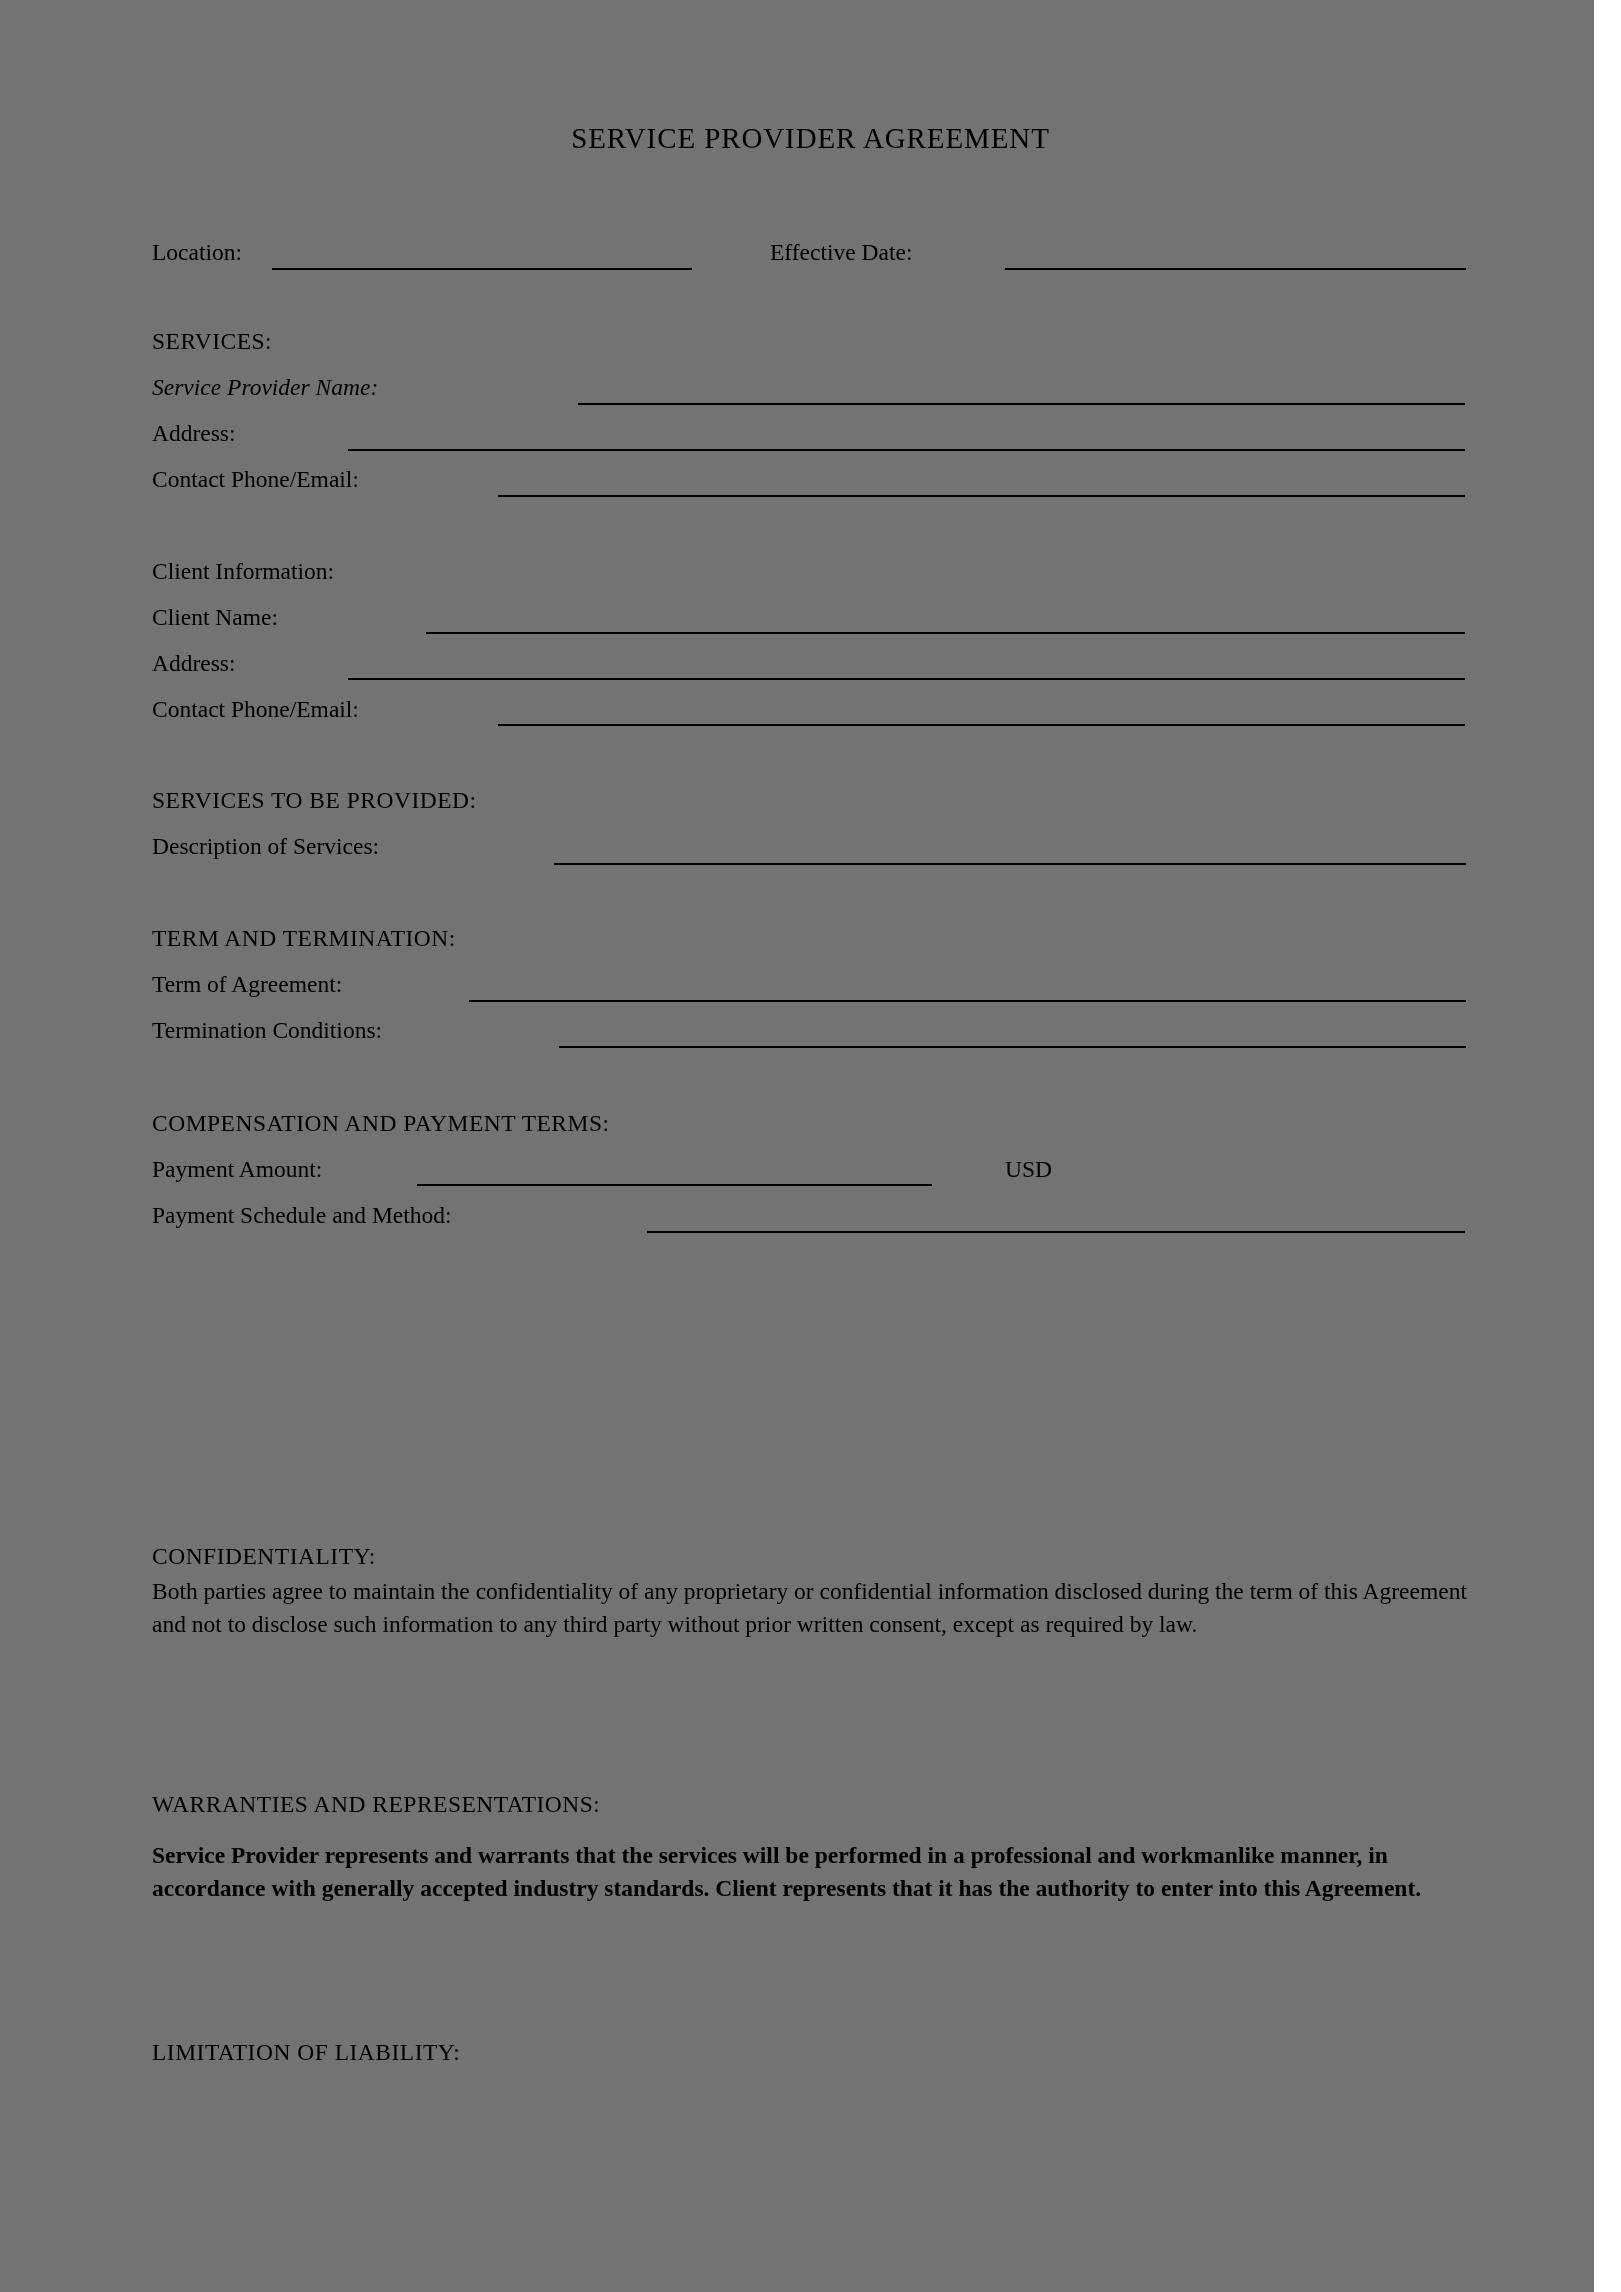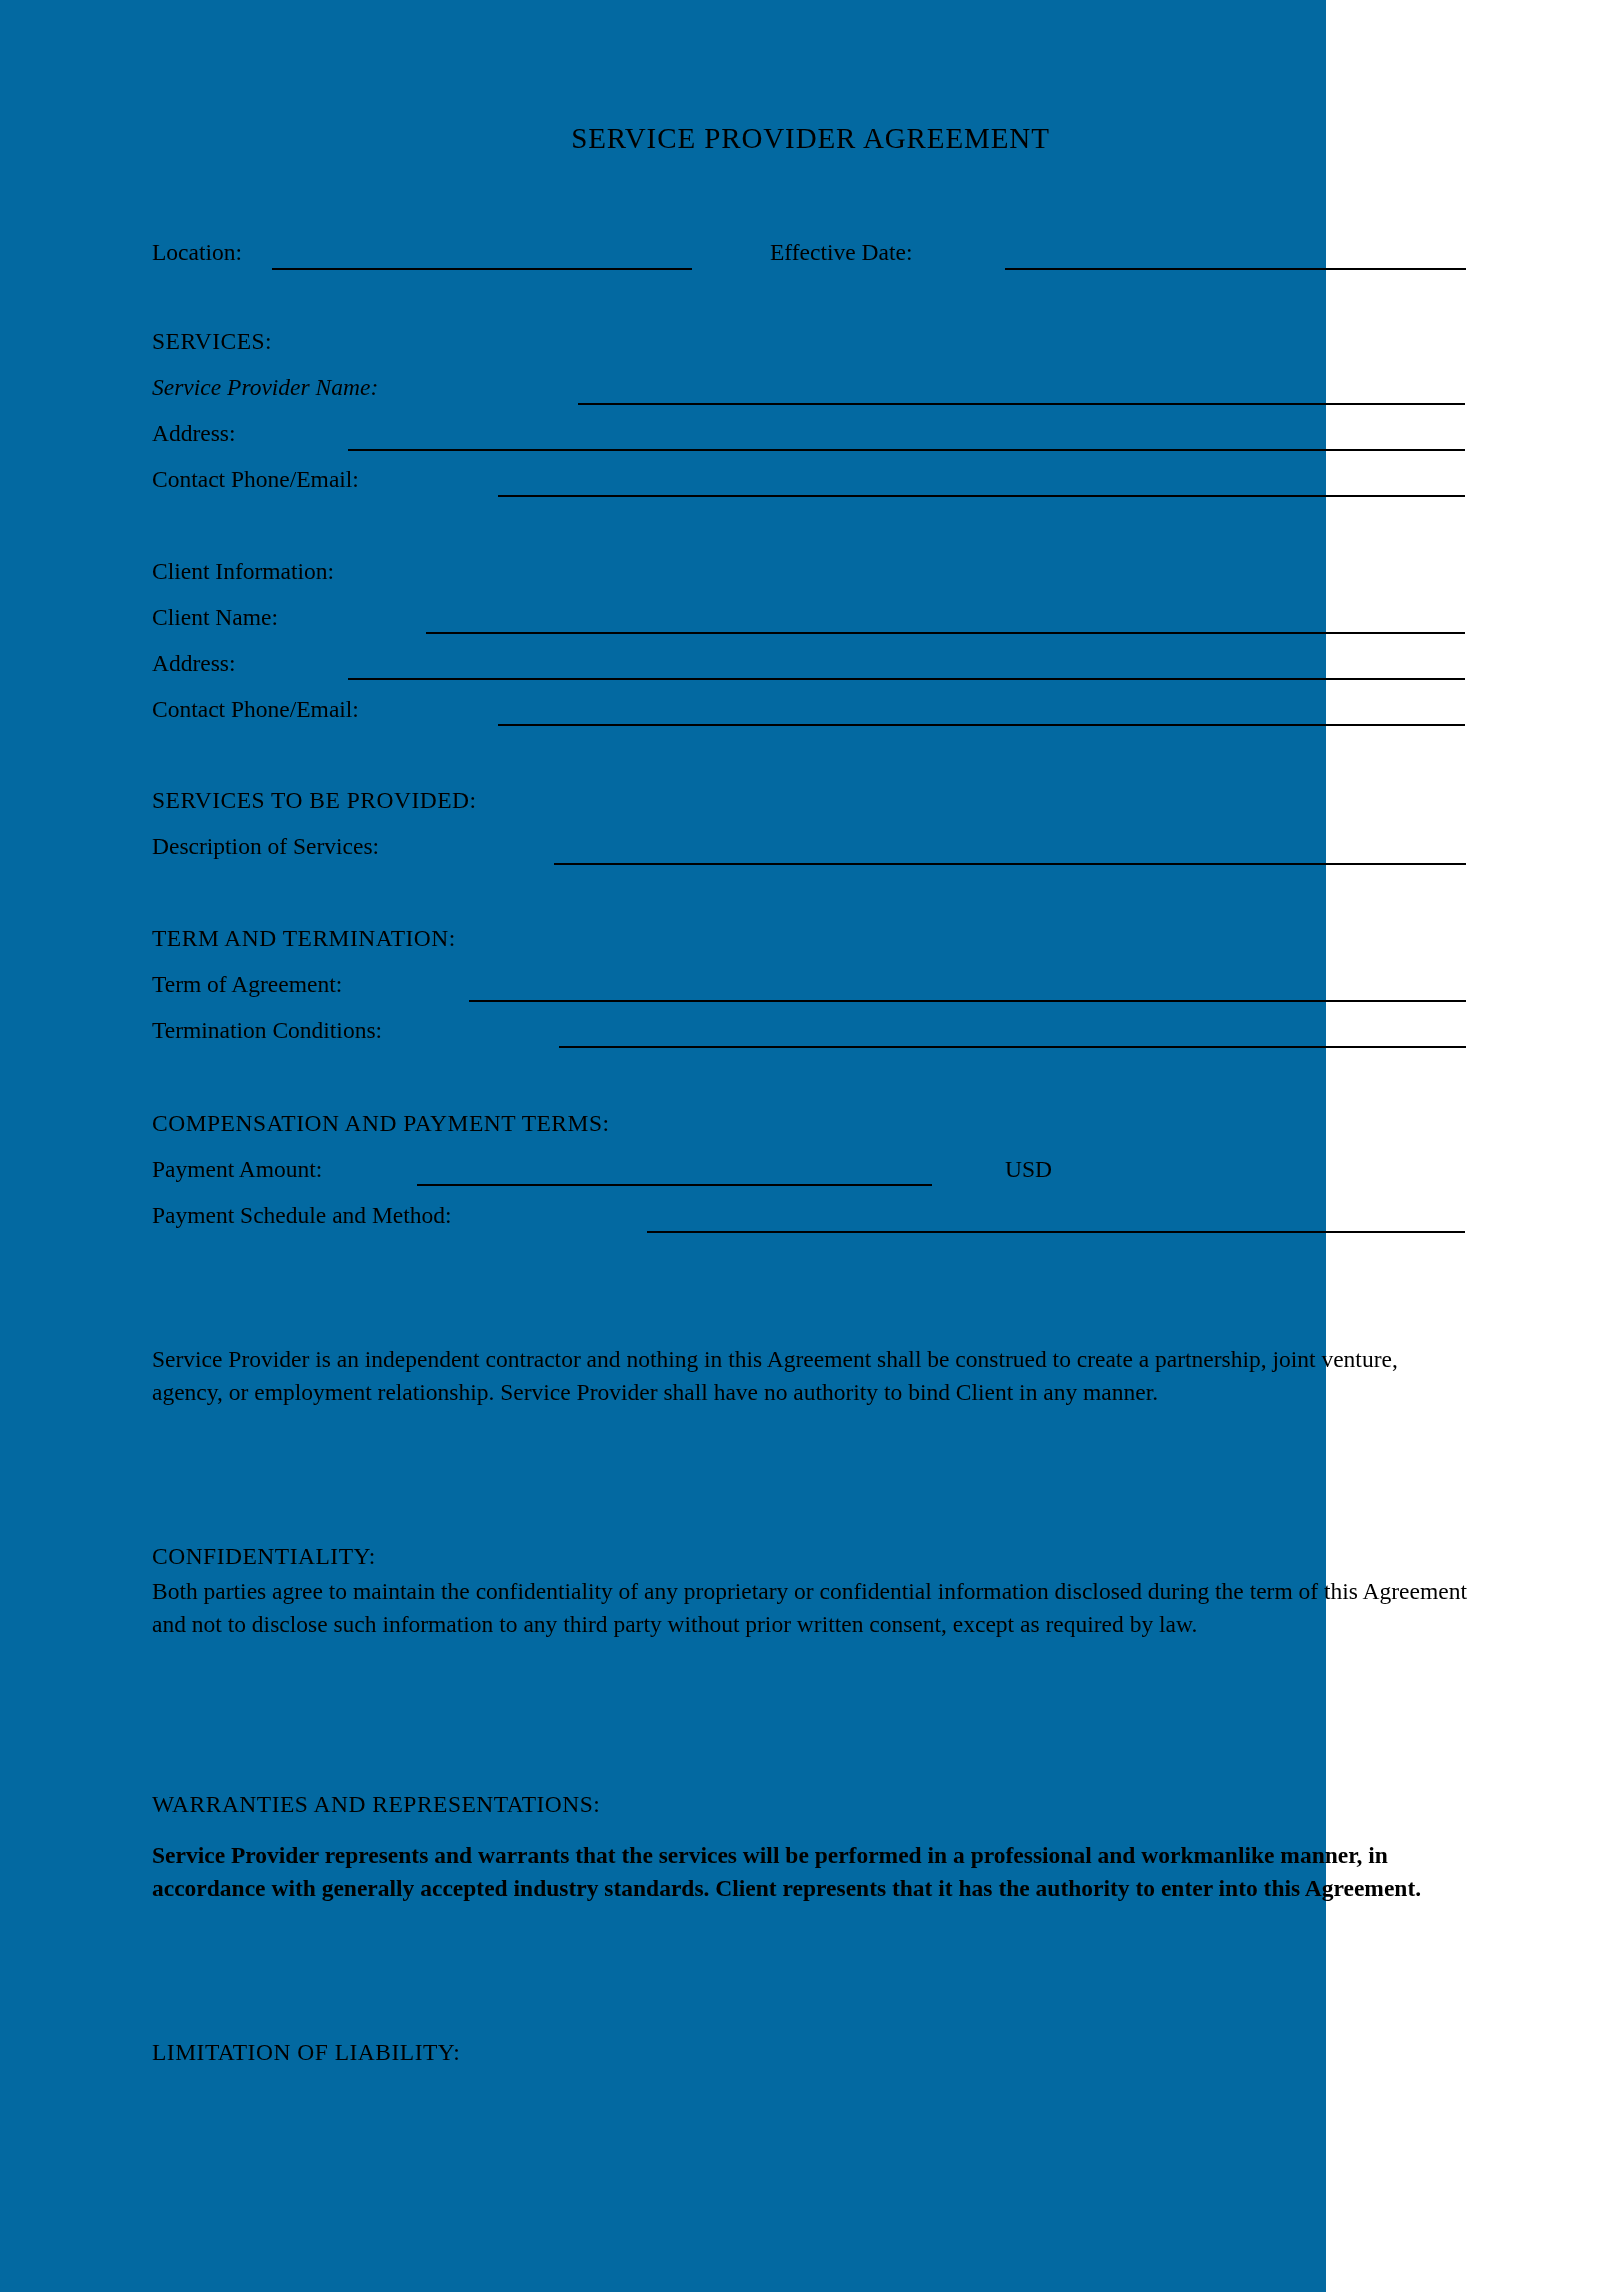--- a/index.html
+++ b/index.html
@@ -11,23 +11,23 @@
     width: 1621px;
     height: 2293px;
     position: relative;
     font-family: "Liberation Serif", "DejaVu Serif", serif;
     color: #000000;
     overflow: hidden;
   }
   .page {
     position: absolute;
     left: 0; top: 0;
-    width: 1326px;
+    width: 1594px;
     height: 2293px;
-    background: #0369a1;
+    background: #737373;
   }
 
   
   .doc-title {
     position: absolute;
     left: 0;
     top: 121px;
     width: 1621px;
     text-align: center;
     font-size: 29px;
@@ -118,21 +118,20 @@
 
   <div class="sec-head" style="left:152px; top:1109px;">COMPENSATION AND PAYMENT TERMS:</div>
 
   <div class="t" style="left:152px; top:1155px;">Payment Amount:</div>
   <div class="rule" style="left:417px; top:1184px; width:515px;"></div>
   <div class="t" style="left:1005px; top:1155px;">USD</div>
 
   <div class="t" style="left:152px; top:1201px;">Payment Schedule and Method:</div>
   <div class="rule" style="left:647px; top:1231px; width:818px;"></div>
 
-  <div class="para" style="top:1343px;">Service Provider is an independent contractor and nothing in this Agreement shall be construed to create a partnership, joint venture, agency, or employment relationship. Service Provider shall have no authority to bind Client in any manner.</div>
 
   <div class="sec-head" style="left:152px; top:1542px;">CONFIDENTIALITY:</div>
   <div class="para" style="top:1575px;">Both parties agree to maintain the confidentiality of any proprietary or confidential information disclosed during the term of this Agreement and not to disclose such information to any third party without prior written consent, except as required by law.</div>
 
   <div class="sec-head" style="left:152px; top:1790px;">WARRANTIES AND REPRESENTATIONS:</div>
   <div class="para" style="top:1839px;font-weight:bold;">Service Provider represents and warrants that the services will be performed in a professional and workmanlike manner, in accordance with generally accepted industry standards. Client represents that it has the authority to enter into this Agreement.</div>
 
   <div class="sec-head" style="left:152px; top:2038px;">LIMITATION OF LIABILITY:</div>
 
 </div>

